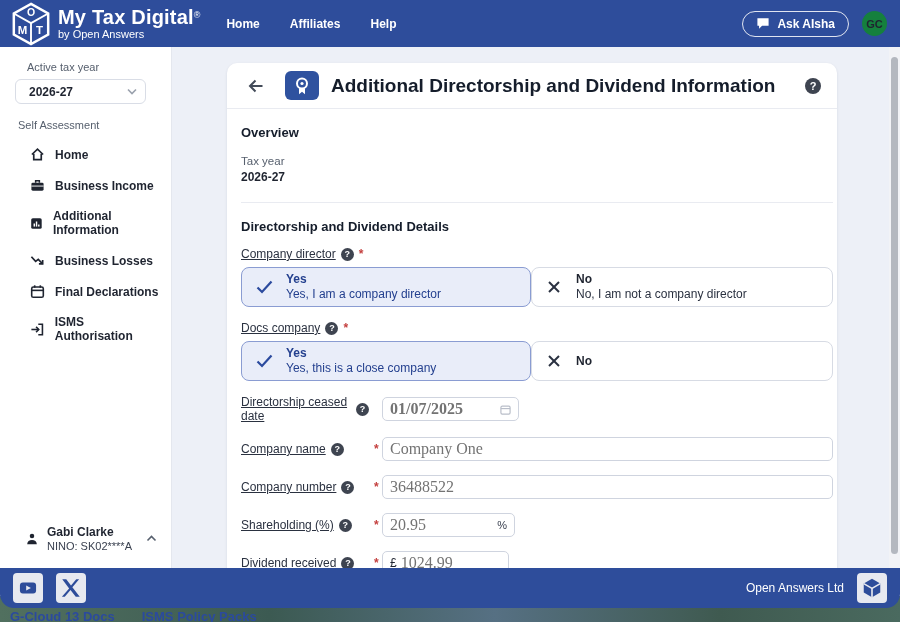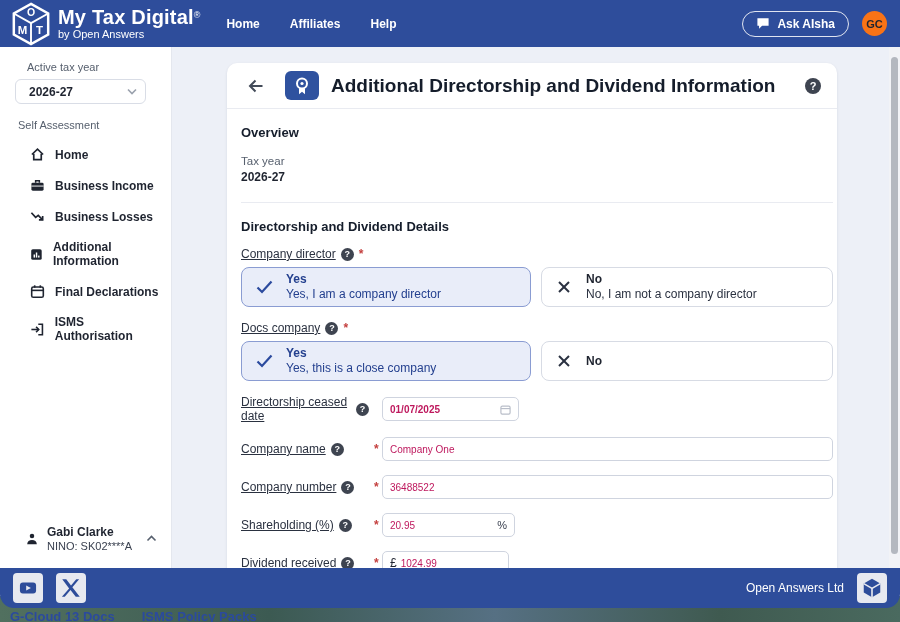--- a/index.html
+++ b/index.html
@@ -14,21 +14,21 @@
   .brand-text { margin-left:6px; color:#fff; line-height:1; }
   .brand-title { font-size:20px; font-weight:bold; letter-spacing:.2px; }
   .brand-reg { font-size:9px; vertical-align:super; }
   .brand-sub { font-size:11px; margin-top:2px; }
   .nav-links { display:flex; gap:30px; margin-left:26px; }
   .nav-link { color:#fff; font-size:12px; font-weight:bold; cursor:pointer; }
   .nav-spacer { flex:1; }
   .ask-btn { display:flex; align-items:center; gap:7px; border:1px solid rgba(255,255,255,.85);
     border-radius:14px; height:26px; padding:0 13px; color:#fff; font-size:12px; font-weight:bold;
     margin-right:13px; cursor:pointer; }
-  .avatar { width:25px; height:25px; border-radius:50%; background:#f97316; color:#1f2430;
+  .avatar { width:25px; height:25px; border-radius:50%; background:#15803d; color:#1f2430;
     font-size:11px; font-weight:bold; display:flex; align-items:center; justify-content:center;
     margin-right:13px; cursor:pointer; }
 
   
   .sidebar { position:absolute; left:0; top:47px; width:172px; height:521px; background:#fff;
     border-right:1px solid #e4e7ee; z-index:5; }
   .sb-label { font-size:11px; color:#57606e; }
   .active-year-label { margin:14px 0 6px 27px; }
   .year-select { margin-left:15px; width:131px; height:25px; border:1px solid #d9dde6;
     border-radius:6px; display:flex; align-items:center; padding:0 8px 0 13px;
@@ -66,37 +66,37 @@
   .sec-heading { font-size:13px; font-weight:bold; color:#151d2b; }
   .ov-heading { padding-top:16px; }
   .muted { font-size:11.5px; color:#57606e; }
   .tax-year-label { margin-top:15px; }
   .tax-year-value { font-size:12px; font-weight:bold; color:#1f2430; margin-top:3px; }
   .divider { border:none; border-top:1px solid #e9ebf1; margin-top:18px; }
   .details-heading { margin-top:16px; }
   .field-label { font-size:12px; color:#2a3140;text-decoration:underline; }
   .toggle-label { margin-top:13px; display:flex; align-items:center; }
   .req { color:#c4403f; font-size:12px; font-weight:bold; margin-left:5px; width:8px; display:inline-block; }
-  .toggle-row { display:flex; gap:10px; margin-top:6px; }
+  .toggle-row { display:flex; margin-top:6px; }
   .opt-card { height:40px; border-radius:8px; display:flex; align-items:center; cursor:pointer; background:#fff;
     border:1px solid #d7dbe4; }
   .opt-yes { width:290px; }
   .opt-no { flex:1; }
   .opt-card.selected { background:#e9edf9; border:1.5px solid #8a9cd2; }
   .opt-icon { width:44px; display:flex; align-items:center; justify-content:center; flex:none; }
   .opt-title { font-size:12px; font-weight:bold; color:#1f2430; line-height:15px; }
   .opt-sub { font-size:12px; color:#2a3140; line-height:15px; }
   .selected .opt-title, .selected .opt-sub { color:#24408f; }
 
   .form-row { display:flex; align-items:center; margin-top:14px; }
   .form-row .flabel { width:128px; display:flex; align-items:center; flex:none; }
   .inputbox { height:24px; border:1px solid #cfd4df; border-radius:5px; background:#fff;
     display:flex; align-items:center; padding:0 7px; }
-  .inputbox input { border:none; outline:none; font-size:10px; color:#be185d; width:100%;
-    font-family:Liberation Sans, sans-serif; background:transparent; }
+  .inputbox input { border:none; outline:none; font-size:16px; color:#737373; width:100%;
+    font-family:Liberation Serif, serif; background:transparent; }
   .ib-date { width:137px; }
   .ib-date input { font-weight:bold; }
   .ib-wide { flex:1; }
   .ib-share { width:133px; }
   .ib-div { width:127px; }
   .ib-suffix { font-size:11px; color:#3a4150; margin-left:4px; flex:none; }
   .ib-prefix { font-size:12px; color:#1f2430; margin-right:4px; flex:none; }
   .cal-icon { flex:none; cursor:pointer; display:flex; }
 
   
@@ -173,33 +173,33 @@
       <div class="sb-item">
         <svg width="15" height="15" viewBox="0 0 16 16">
             <rect x="1.5" y="5" width="13" height="8.5" rx="1.5" fill="#1f2430"></rect>
             <path d="M6,5 V3 h4 V5" fill="none" stroke="#1f2430" stroke-width="1.6"></path>
             <line x1="1.5" y1="8.6" x2="14.5" y2="8.6" stroke="#fff" stroke-width="1"></line>
           </svg>
         <span>Business Income</span>
       </div>
       <div class="sb-item">
         <svg width="15" height="15" viewBox="0 0 16 16">
-            <polyline points="1.5,4 6,9 8.8,6.8 13.5,11.5" fill="none" stroke="#1f2430" stroke-width="1.8"></polyline>
-            <polyline points="13.5,7.5 13.5,11.5 9.5,11.5" fill="none" stroke="#1f2430" stroke-width="1.8"></polyline>
-          </svg>
-        <span>Business Losses</span>
-      </div>
-      <div class="sb-item">
-        <svg width="15" height="15" viewBox="0 0 16 16">
             <rect x="1.5" y="1.5" width="13" height="13" rx="2" fill="#1f2430"></rect>
             <rect x="4.4" y="8" width="1.8" height="3.8" fill="#fff"></rect>
             <rect x="7.2" y="5.5" width="1.8" height="6.3" fill="#fff"></rect>
             <rect x="10" y="9.3" width="1.8" height="2.5" fill="#fff"></rect>
           </svg>
         <span>Additional Information</span>
+      </div>
+      <div class="sb-item">
+        <svg width="15" height="15" viewBox="0 0 16 16">
+            <polyline points="1.5,4 6,9 8.8,6.8 13.5,11.5" fill="none" stroke="#1f2430" stroke-width="1.8"></polyline>
+            <polyline points="13.5,7.5 13.5,11.5 9.5,11.5" fill="none" stroke="#1f2430" stroke-width="1.8"></polyline>
+          </svg>
+        <span>Business Losses</span>
       </div>
       <div class="sb-item">
         <svg width="15" height="15" viewBox="0 0 16 16">
             <rect x="1.8" y="3.2" width="12.4" height="11" rx="1.8" fill="none" stroke="#1f2430" stroke-width="1.7"></rect>
             <line x1="1.8" y1="6.8" x2="14.2" y2="6.8" stroke="#1f2430" stroke-width="1.7"></line>
             <line x1="5" y1="1.4" x2="5" y2="4" stroke="#1f2430" stroke-width="1.7"></line>
             <line x1="11" y1="1.4" x2="11" y2="4" stroke="#1f2430" stroke-width="1.7"></line>
           </svg>
         <span>Final Declarations</span>
       </div>

